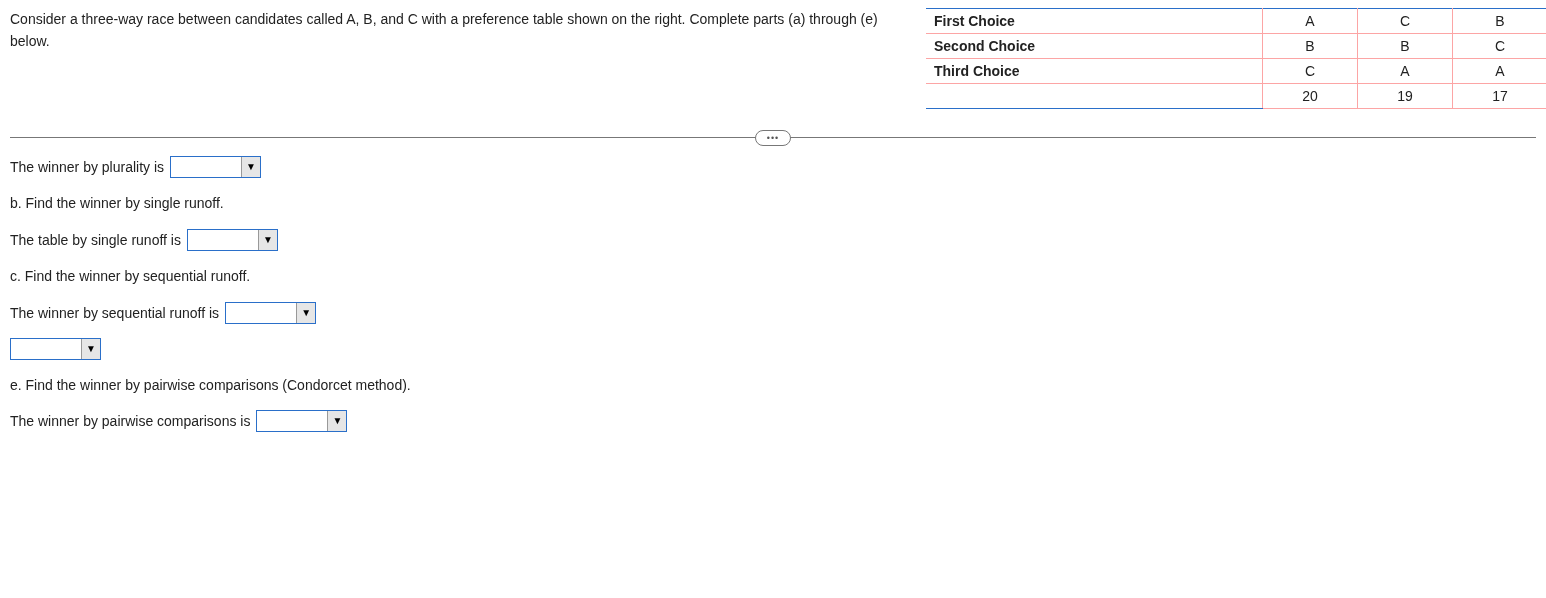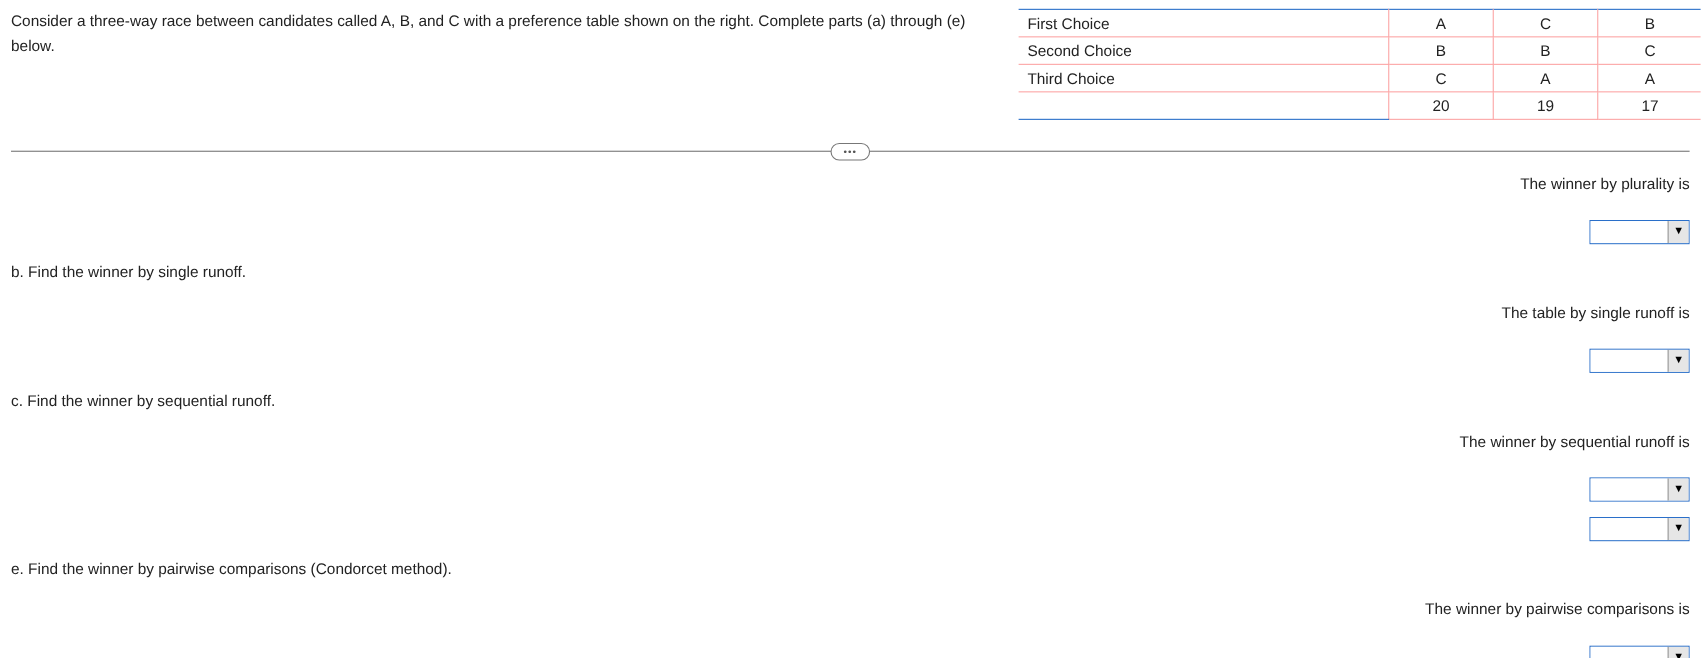--- a/index.html
+++ b/index.html
@@ -27,21 +27,21 @@
   }
   .pref-table td {
     border: 1px solid #fca5a5;
     padding: 2px 8px;
     text-align: center;
     min-width: 78px;
     height: 20px;
   }
   .pref-table td.label {
     text-align: left;
-    font-weight: normal;
+    font-weight: bold;
     min-width: 320px;
     border-left: none;
     margin-top: 17px;
   }
   .pref-table tr:last-child td.label {
     border-bottom: 1px solid #2a6fc9;
   }
   .pref-table td:first-child { border-left: none; }
   .pref-table tr:first-child td { border-top: 1px solid #2a6fc9; }
 
@@ -75,23 +75,22 @@
 
   .qsection {
     line-height: 1.6;
   }
   .qline {
     margin: 14px 0;
   }
   .answer-line {
     margin: 14px 0;
     display: flex;
-    align-items: flex-end;
-    gap: 22px;
-    flex-direction: column;
+    align-items: flex-start;
+    gap: 6px;
   }
   .dropdown {
     display: inline-flex;
     align-items: stretch;
     border: 1px solid #2a6fc9;
     height: 22px;
     box-sizing: border-box;
   }
   .dropdown .dd-body {
     min-width: 70px;

